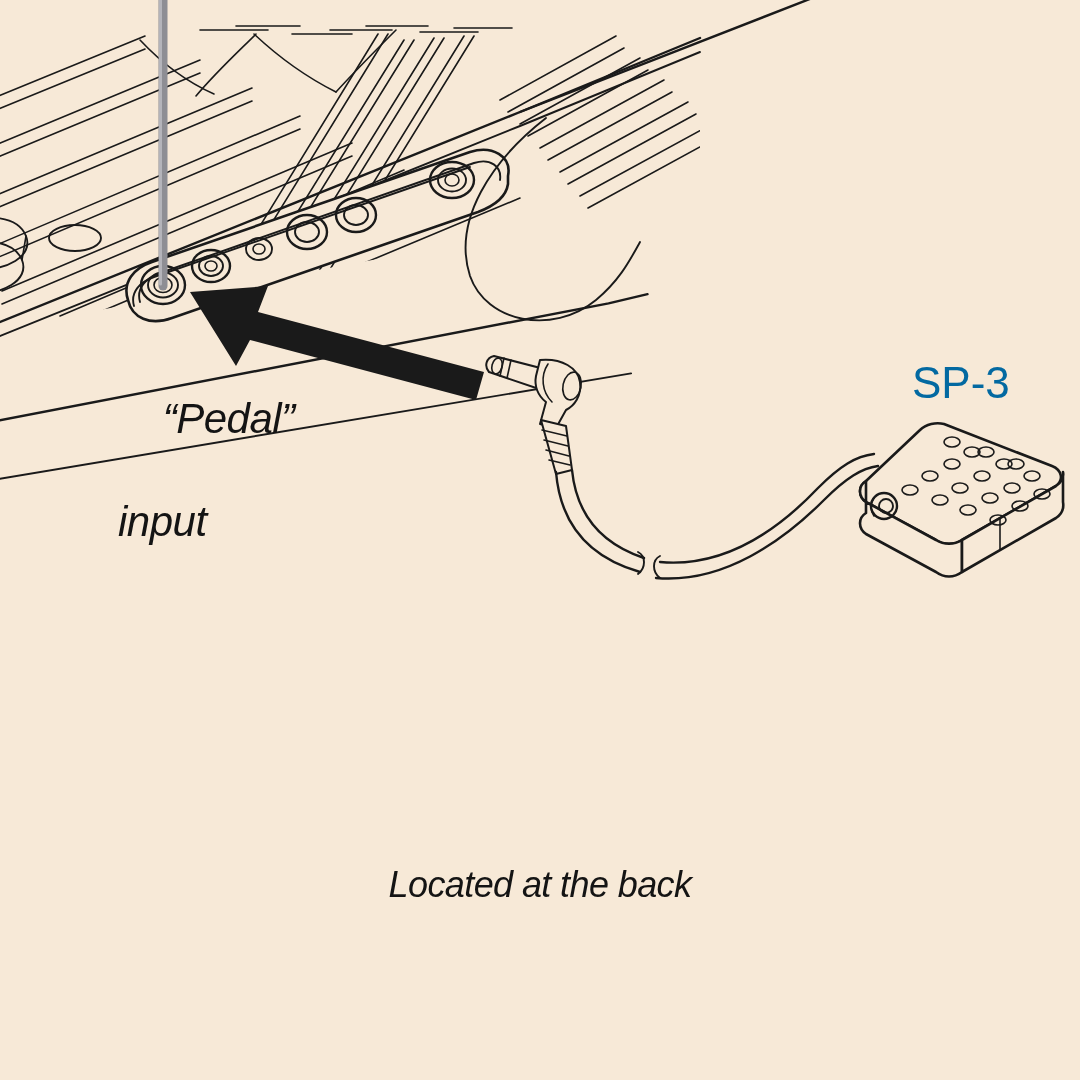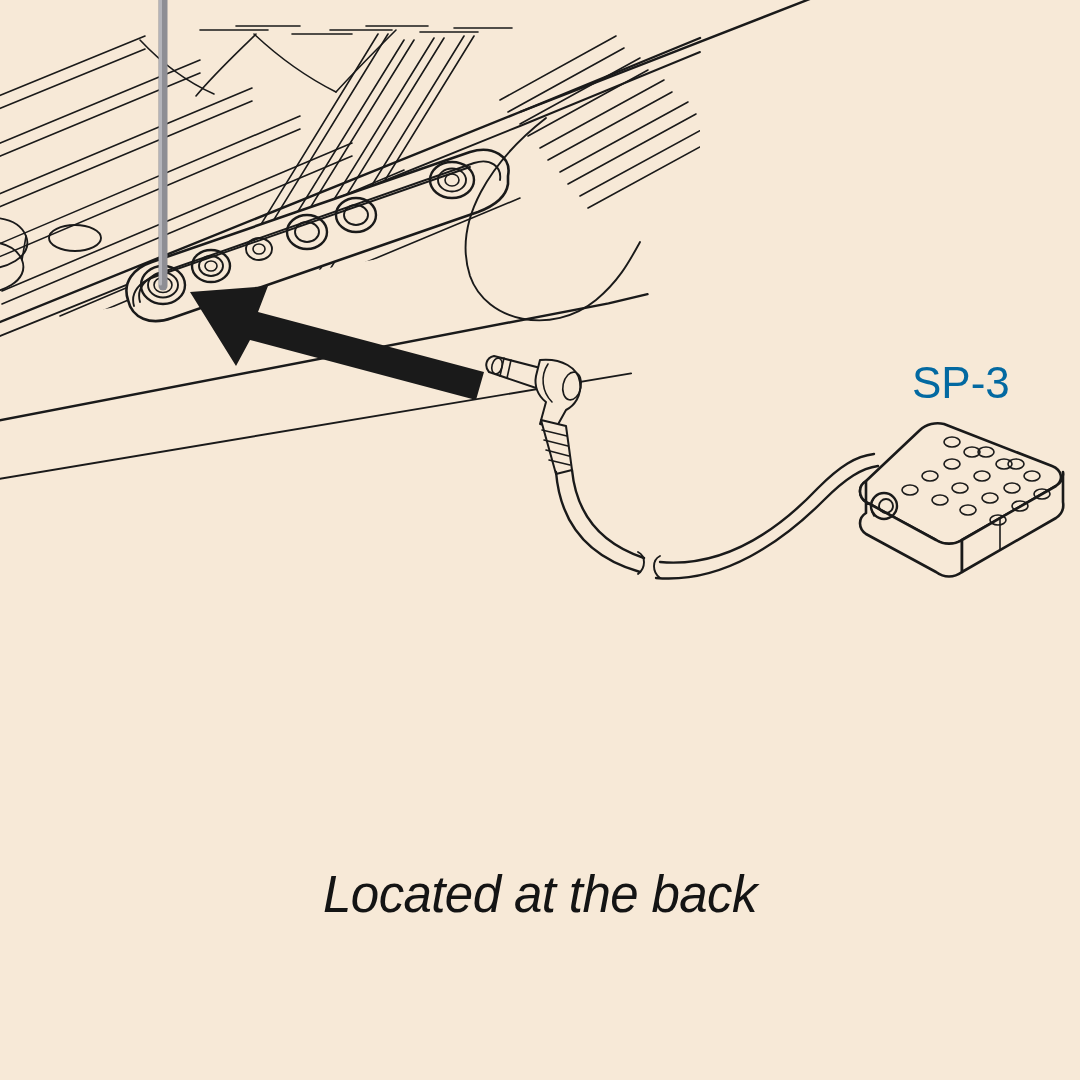--- a/index.html
+++ b/index.html
@@ -51,21 +51,21 @@
     color: #0369a1;
   }
   #caption {
     position: absolute;
     left: 0;
     top: 862px;
     width: 1080px;
     text-align: center;
     font-family: "Liberation Sans", sans-serif;
     font-style: italic;
-    font-size: 51px;
+    font-size: 36px;
     line-height: 1.28;
     color: #141414;
     letter-spacing: -0.6px;
   }
   #caption .cap-line { display: block; }
 </style>
 </head>
 <body>
 
 <div id="page">
@@ -333,20 +333,24 @@
         <g>
           <ellipse class="ln" cx="884" cy="506" rx="13" ry="13"></ellipse>
           <ellipse class="lnt" cx="886" cy="506" rx="7" ry="7"></ellipse>
           <path class="lnk" d="M 874 498 C 870 504, 870 510, 874 516"></path>
         </g>
       </g>
 
     </g>
   </svg>
 
+  <div class="label" id="pedal-input-label">
+    <span>“Pedal”</span>
+    <span class="line2">input</span>
+  </div>
 
   <div class="label" id="sp3-label">SP-3</div>
 
   <div id="caption">
     <span class="cap-line">Located at the back</span>
   </div>
 
 </div>
 
 </body></html>

